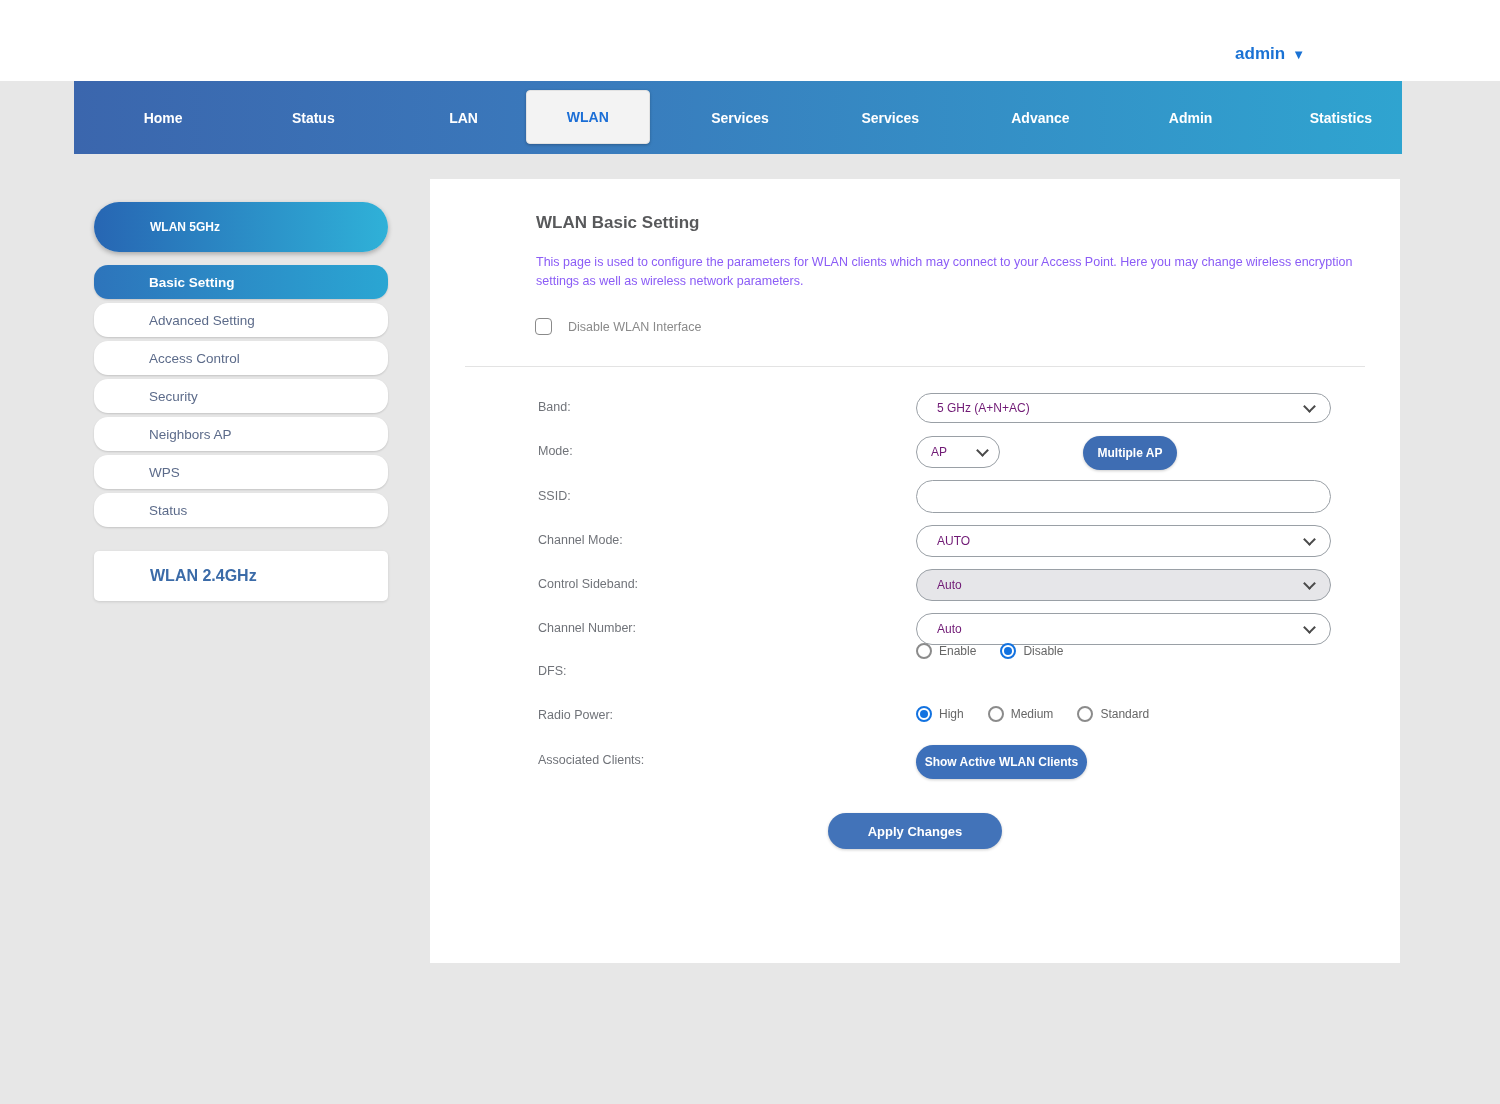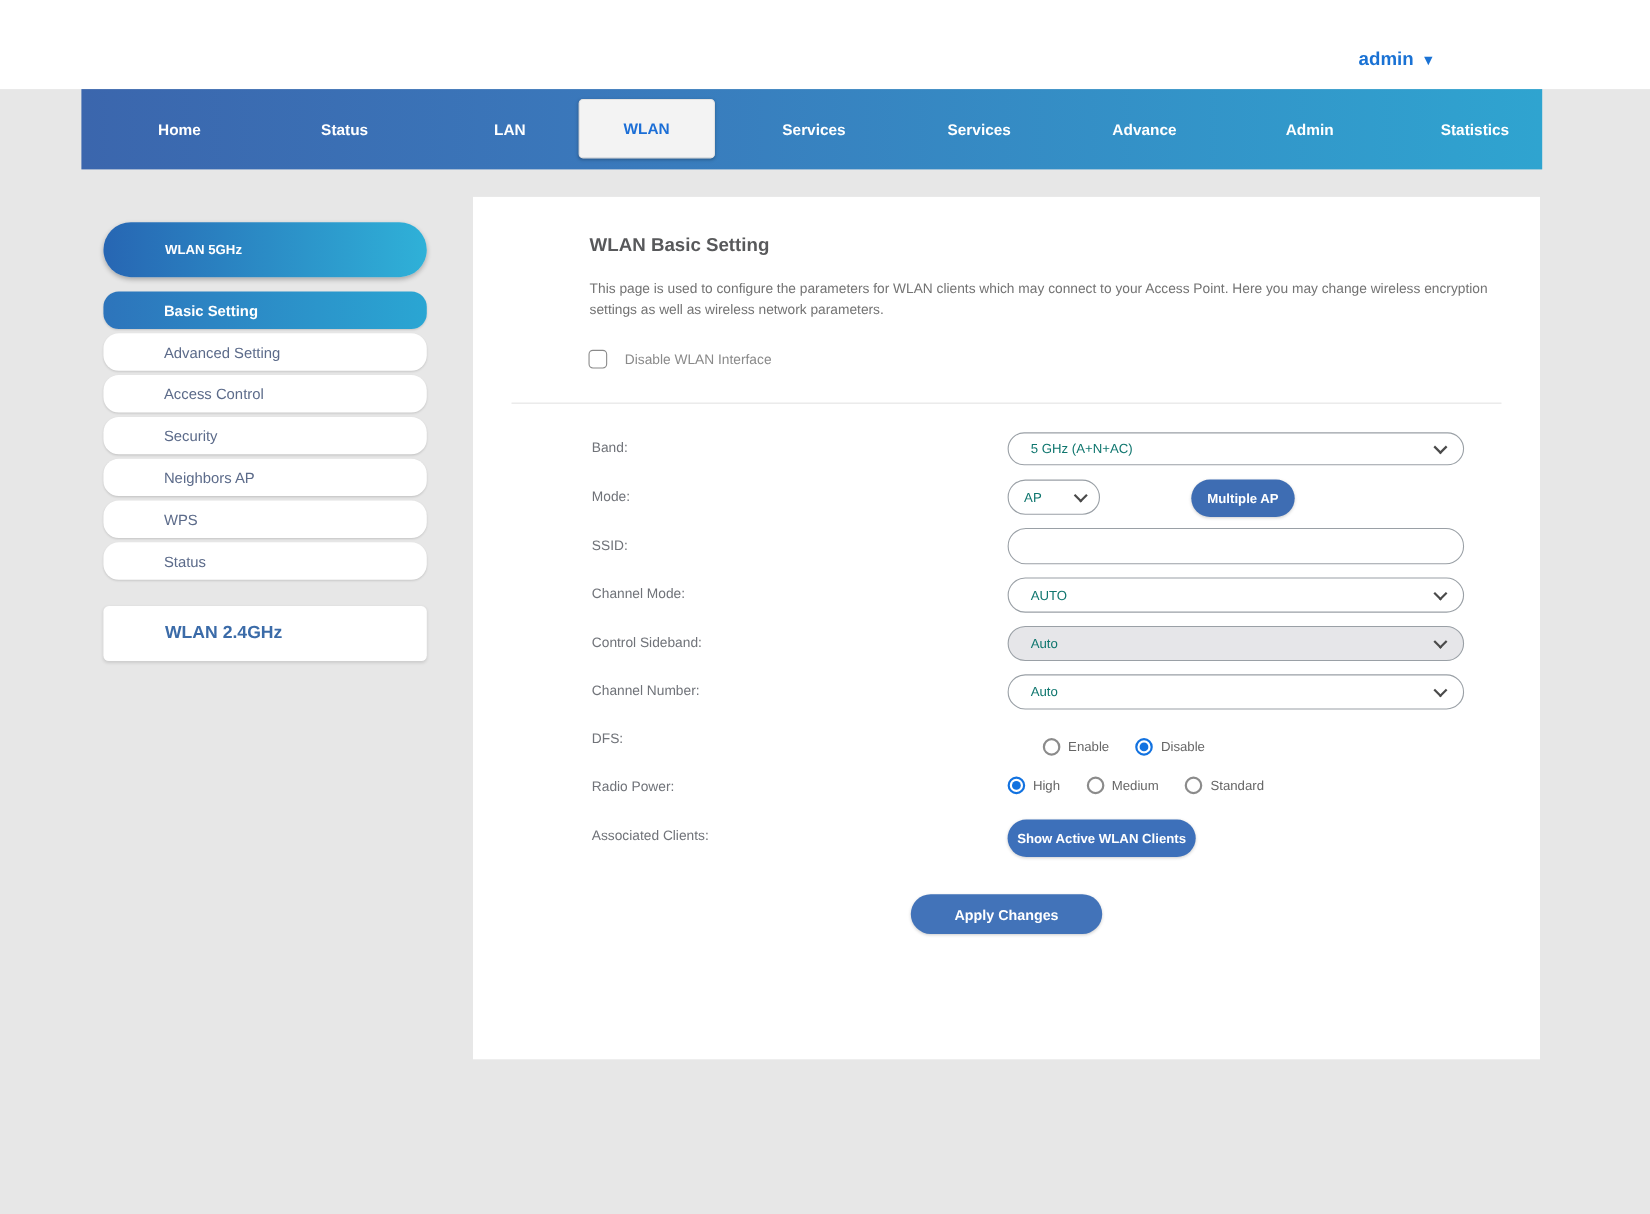--- a/index.html
+++ b/index.html
@@ -36,33 +36,33 @@
     padding-left:55px;color:#5c6b8a;font-size:13.5px;box-shadow:0 1px 2px rgba(0,0,0,.15);
     box-sizing:border-box;cursor:pointer;}
   .side-item.active{background:linear-gradient(90deg,#2d74bb,#2aa6d3);color:#fff;font-weight:bold;}
   .side-card-24{margin-top:24px;height:50px;background:#fff;border-radius:5px;display:flex;align-items:center;
     padding-left:56px;color:#3b6ba8;font-size:16px;font-weight:bold;box-shadow:0 1px 3px rgba(0,0,0,.12);
     box-sizing:border-box;cursor:pointer;}
 
   
   .main-panel{position:absolute;left:430px;top:179px;width:970px;height:784px;background:#fff;}
   .panel-title{position:absolute;left:106px;top:34px;font-size:17px;font-weight:bold;color:#58595b;}
-  .panel-desc{position:absolute;left:106px;top:74px;width:832px;font-size:12.5px;color:#737373;line-height:19px;}
+  .panel-desc{position:absolute;left:106px;top:74px;width:832px;font-size:12.5px;color:#8b5cf6;line-height:19px;}
   .checkbox-row{position:absolute;left:105px;top:139px;display:flex;align-items:center;}
   .checkbox{width:17px;height:17px;border:1.5px solid #8a8a8a;border-radius:4px;background:#fff;
     box-sizing:border-box;cursor:pointer;}
   .checkbox-label{margin-left:16px;font-size:12.5px;color:#8a8a8a;}
   .divider{position:absolute;left:35px;top:187px;width:900px;height:1px;background:#e3e3e3;}
 
   .form-label{position:absolute;left:108px;font-size:12.5px;color:#707379;}
   .ctrl{position:absolute;left:486px;}
 
   .sel{width:415px;height:30px;border:1px solid #9aa0a6;border-radius:16px;background:#fff;
     display:flex;align-items:center;justify-content:space-between;padding:0 16px 0 20px;
-    font-size:12px;color:#0f766e;box-sizing:border-box;cursor:pointer;}
+    font-size:12px;color:#701a75;box-sizing:border-box;cursor:pointer;}
   .sel.small{width:84px;height:32px;padding:0 12px 0 14px;}
   .sel.disabled{background:#e6e6e9;cursor:default;}
   .chev{width:7px;height:7px;border-right:2px solid #4a4a4a;border-bottom:2px solid #4a4a4a;
     transform:rotate(45deg);margin-top:-4px;flex:none;}
   .text-input{width:415px;height:33px;border:1px solid #9aa0a6;border-radius:17px;box-sizing:border-box;
     padding:0 18px;font-size:12px;color:#555;background:#fff;outline:none;font-family:"Liberation Sans",sans-serif;}
 
   .radio-group{display:flex;align-items:center;}
   .radio{width:16px;height:16px;border-radius:50%;border:2px solid #8b8b8b;background:#fff;
     box-sizing:border-box;position:relative;flex:none;cursor:pointer;}
@@ -152,21 +152,21 @@
     <span class="chev"></span>
   </div>
 
   <div class="form-label" style="top:442px;">Channel Number:</div>
   <div class="ctrl sel" style="top:434px;height:32px;">
     <span>Auto</span>
     <span class="chev"></span>
   </div>
 
   <div class="form-label" style="top:485px;">DFS:</div>
-  <div class="ctrl radio-group" style="top:492px;margin-left:32px;">
+  <div class="ctrl radio-group" style="top:464px;">
     <span class="radio"></span>
     <span class="radio-label">Enable</span>
     <span class="radio selected"></span>
     <span class="radio-label">Disable</span>
   </div>
 
   <div class="form-label" style="top:529px;">Radio Power:</div>
   <div class="ctrl radio-group" style="top:527px;">
     <span class="radio selected"></span>
     <span class="radio-label">High</span>

